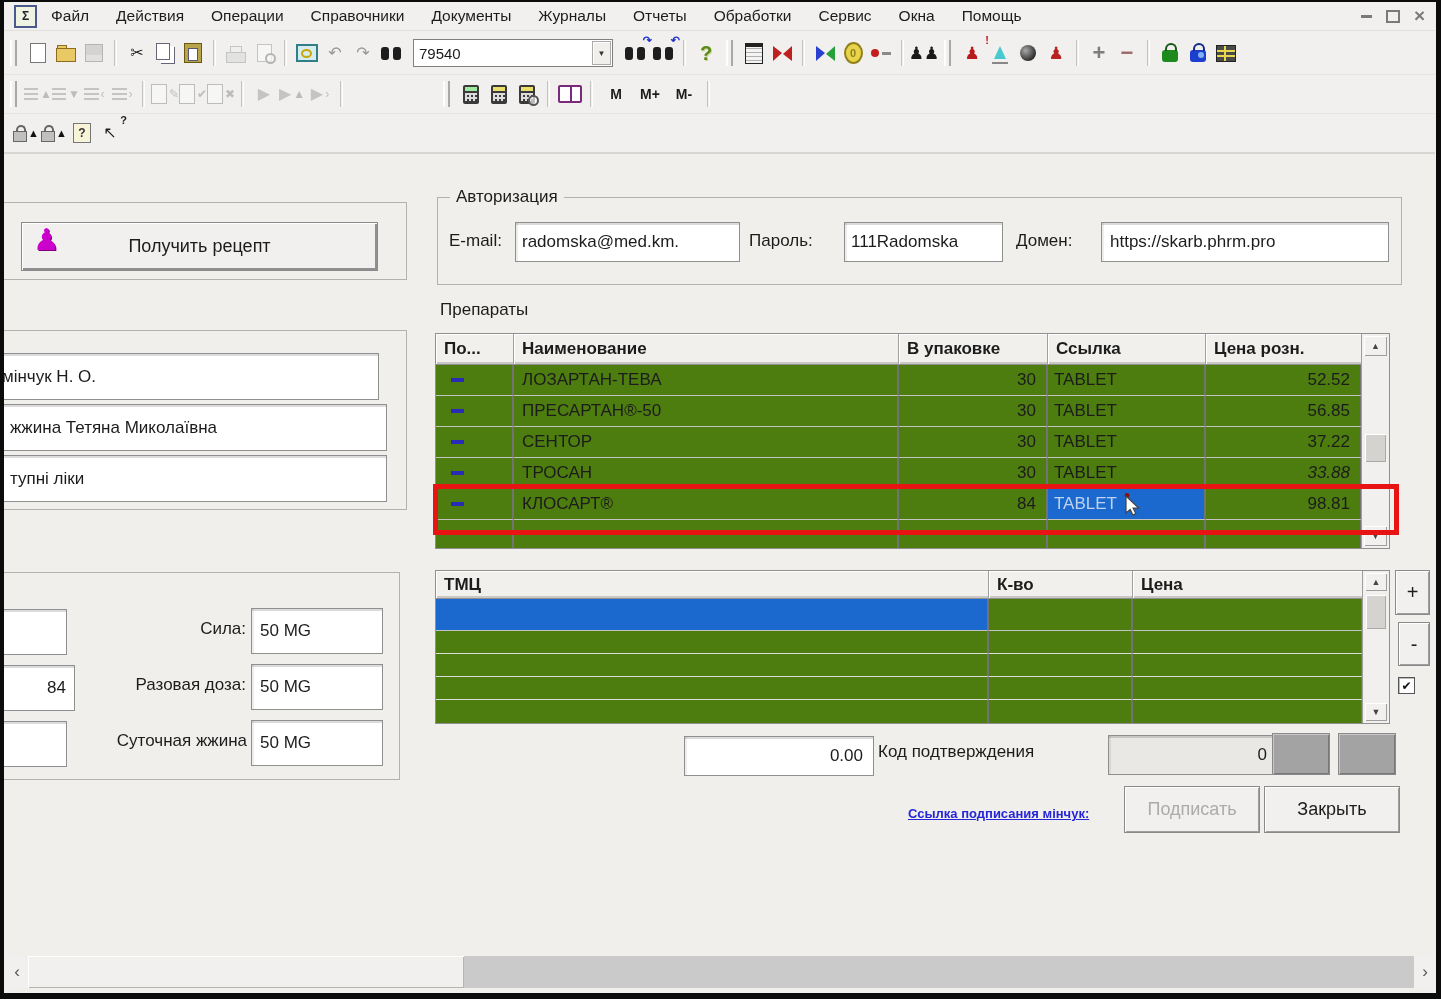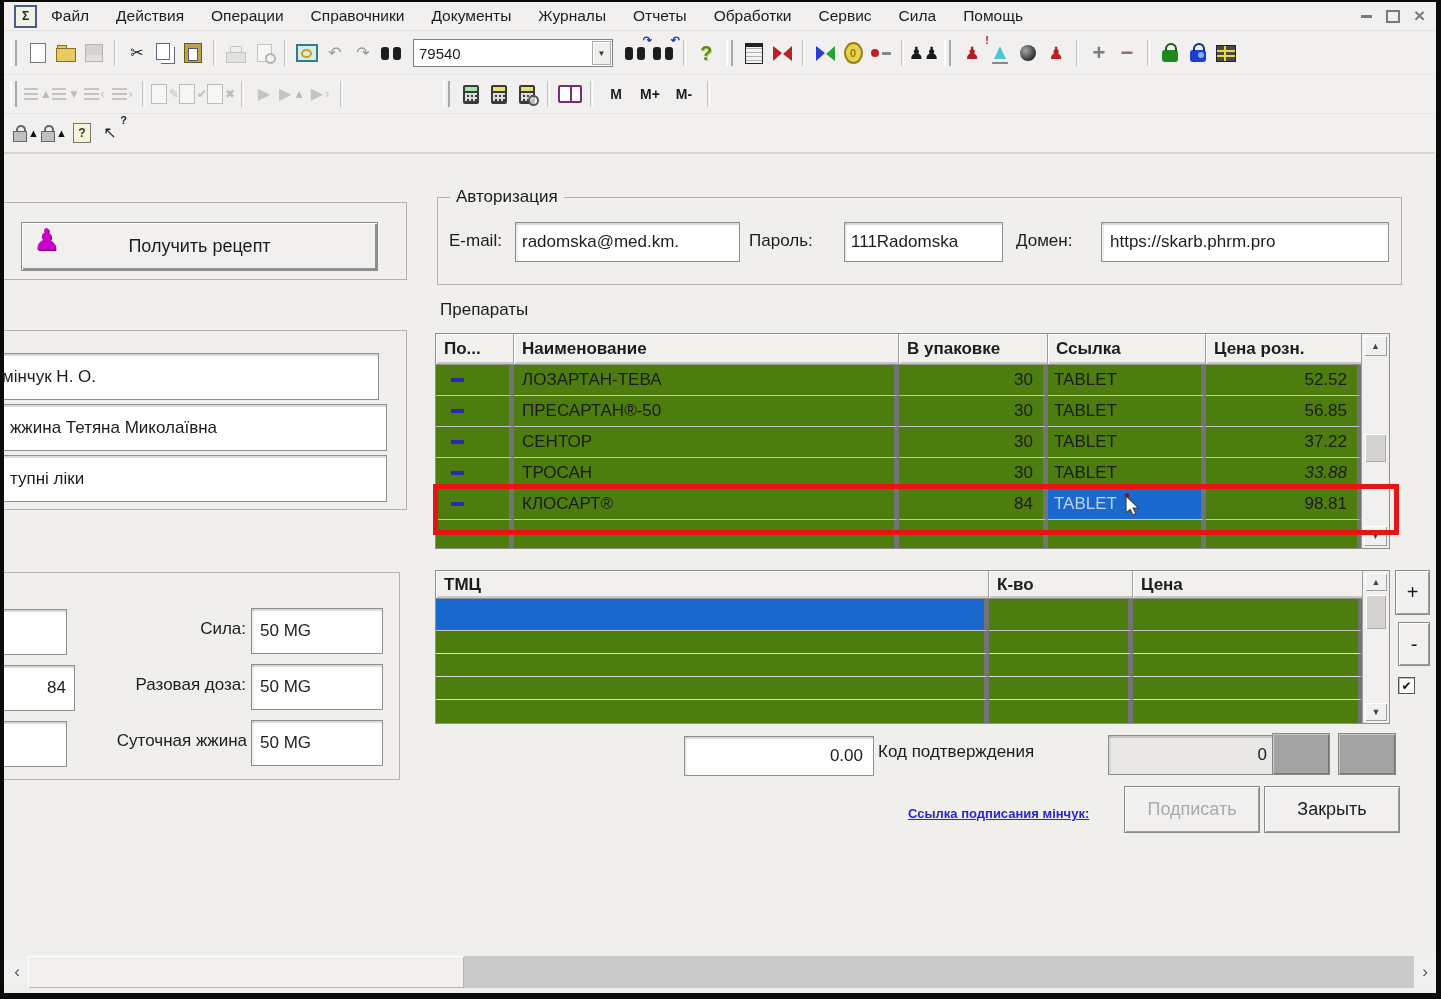--- a/index.html
+++ b/index.html
@@ -87,21 +87,21 @@
   .btn{background:#f1f0ee;border:1px solid #8a8a8a;box-shadow:inset 1px 1px 0 #ffffff,inset -1px -1px 0 #9e9e9e;display:flex;align-items:center;justify-content:center;font-size:17px;cursor:default;}
   .tb{background:#fff;border:1px solid #8f8f8f;box-shadow:inset 0 2px 0 rgba(0,0,0,.14),inset 2px 0 0 rgba(0,0,0,.07);display:flex;align-items:center;font-size:17px;overflow:hidden;white-space:nowrap;}
   .tb.right{justify-content:flex-end;}
   .lab{position:absolute;font-size:17px;white-space:nowrap;}
   .lab.r{text-align:right;}
   
   .tbl{position:absolute;background:#4d7c0f;border:1px solid #8f8f8f;display:flex;}
   .tbl-main{flex:1;display:flex;flex-direction:column;overflow:hidden;}
   .trow,.throw{display:flex;flex:none;}
   .hcell{background:#f1f0ec;font-weight:bold;font-size:17px;display:flex;align-items:center;padding-left:8px;border-right:1px solid #9f9f9f;border-bottom:1px solid #8f8f8f;box-shadow:inset 1px 1px 0 #fff,inset 0 -2px 0 #c9c8c4;box-sizing:border-box;overflow:hidden;white-space:nowrap;flex:none;}
-  .cell{display:flex;align-items:center;font-size:17px;border-right:5px solid #737373;border-bottom:1px solid #c3c3c3;box-sizing:border-box;overflow:hidden;white-space:nowrap;flex:none;padding-left:8px;}
+  .cell{display:flex;align-items:center;font-size:17px;border-right:2px solid #737373;border-bottom:1px solid #c3c3c3;box-sizing:border-box;overflow:hidden;white-space:nowrap;flex:none;padding-left:8px;}
   .cell.num{justify-content:flex-end;padding-right:10px;padding-left:0;}
   .cell.sel{background:#1b69cf;color:#bdd2ee;}
   .dash{width:13px;height:4px;background:#2a2ab8;margin-left:7px;}
   .vsb{width:27px;flex:none;background:#f1f0ee;border-left:1px solid #9f9f9f;position:relative;}
   .vbtn{position:absolute;left:2px;right:2px;height:20px;background:#f1f0ee;box-shadow:inset 1px 1px 0 #fff,inset -1px -1px 0 #9e9e9e;display:flex;align-items:center;justify-content:center;font-size:9px;color:#444;}
   .vthumb{position:absolute;left:3px;right:3px;background:#d4d3d0;box-shadow:inset 1px 1px 0 #fff,inset -1px -1px 0 #aaa;}
   
   .link{position:absolute;color:#2626d9;text-decoration:underline;font-size:13px;font-weight:bold;}
   .graybtn{position:absolute;background:#a3a3a3;border:1px solid #8a8a8a;box-shadow:inset 1px 1px 0 #c6c6c6,inset -1px -1px 0 #777;}
   .hsb{position:absolute;left:6px;top:956px;width:1430px;height:32px;background:#cbcaca;display:flex;align-items:stretch;}
@@ -122,21 +122,21 @@
       </div>
     <span class="menu-item">Файл</span>
     <span class="menu-item">Действия</span>
     <span class="menu-item">Операции</span>
     <span class="menu-item">Справочники</span>
     <span class="menu-item">Документы</span>
     <span class="menu-item">Журналы</span>
     <span class="menu-item">Отчеты</span>
     <span class="menu-item">Обработки</span>
     <span class="menu-item">Сервис</span>
-    <span class="menu-item">Сила</span>
+    <span class="menu-item">Окна</span>
     <span class="menu-item">Помощь</span>
     <div class="wctl">
       <div class="wc-min"></div>
       <div class="wc-rest"></div>
       <div class="wc-x">×</div>
     </div>
   </div>
 
   <div class="tbar tb1">
     <div class="grip"></div>

